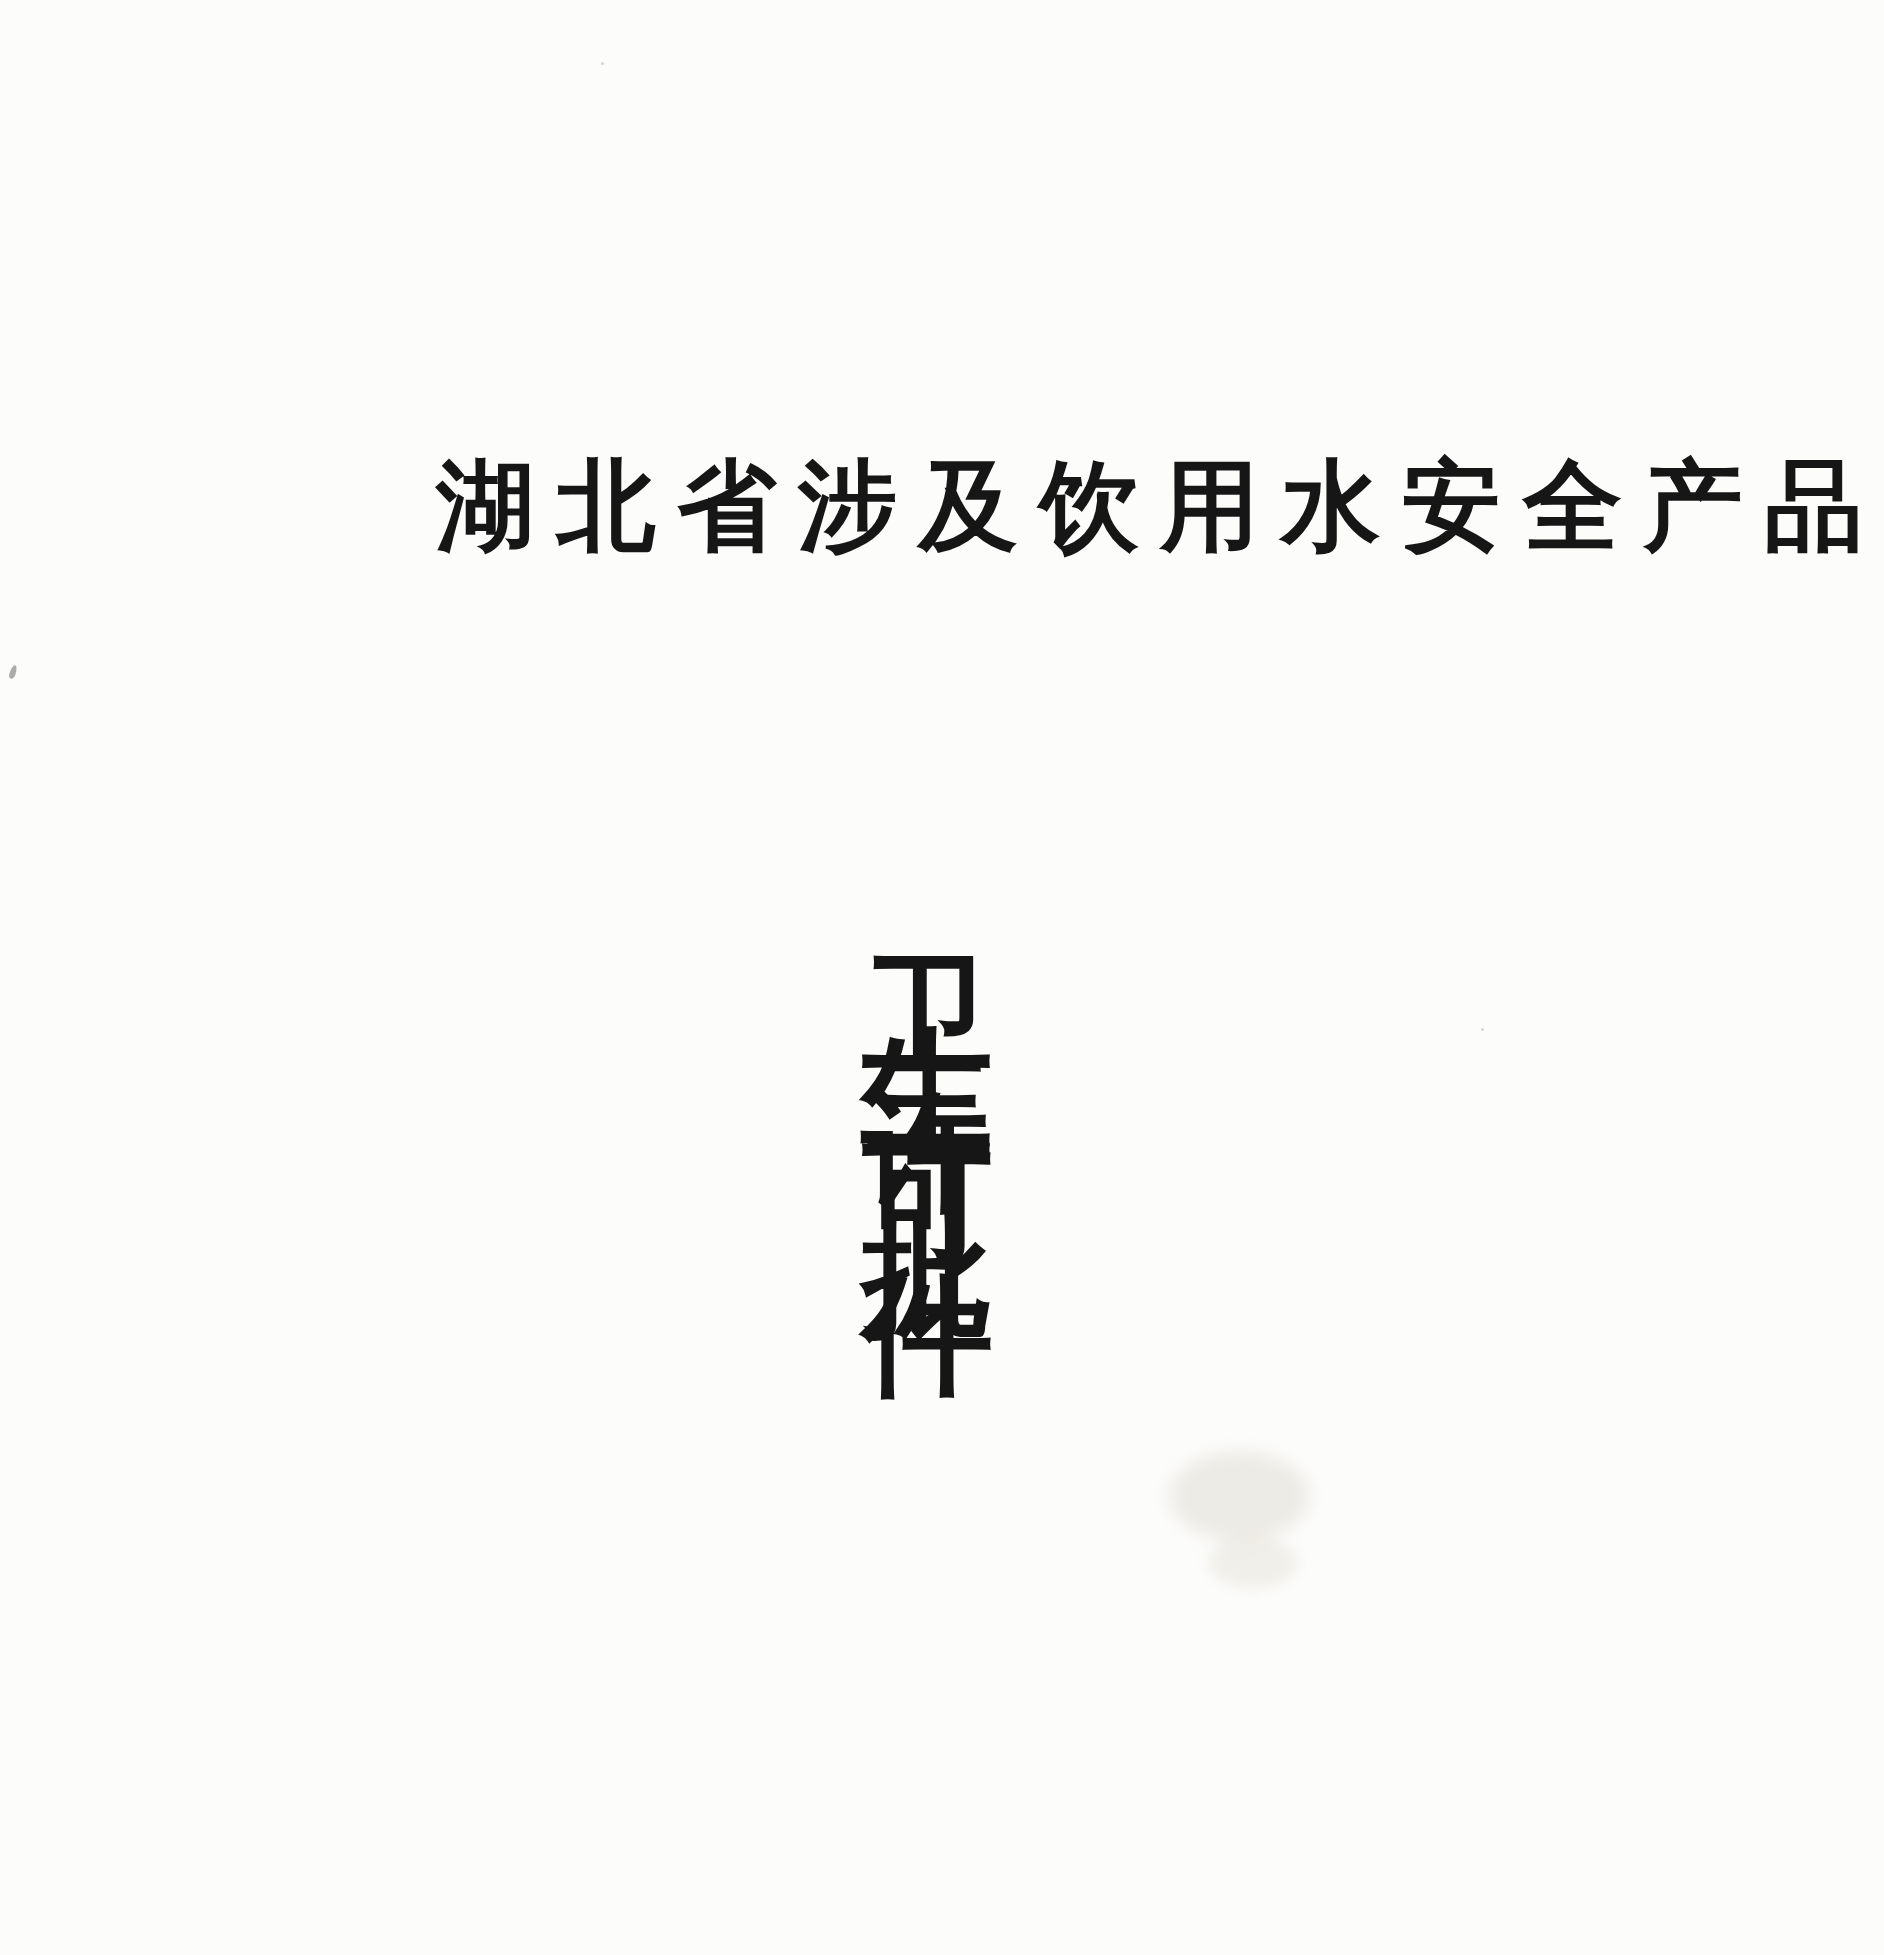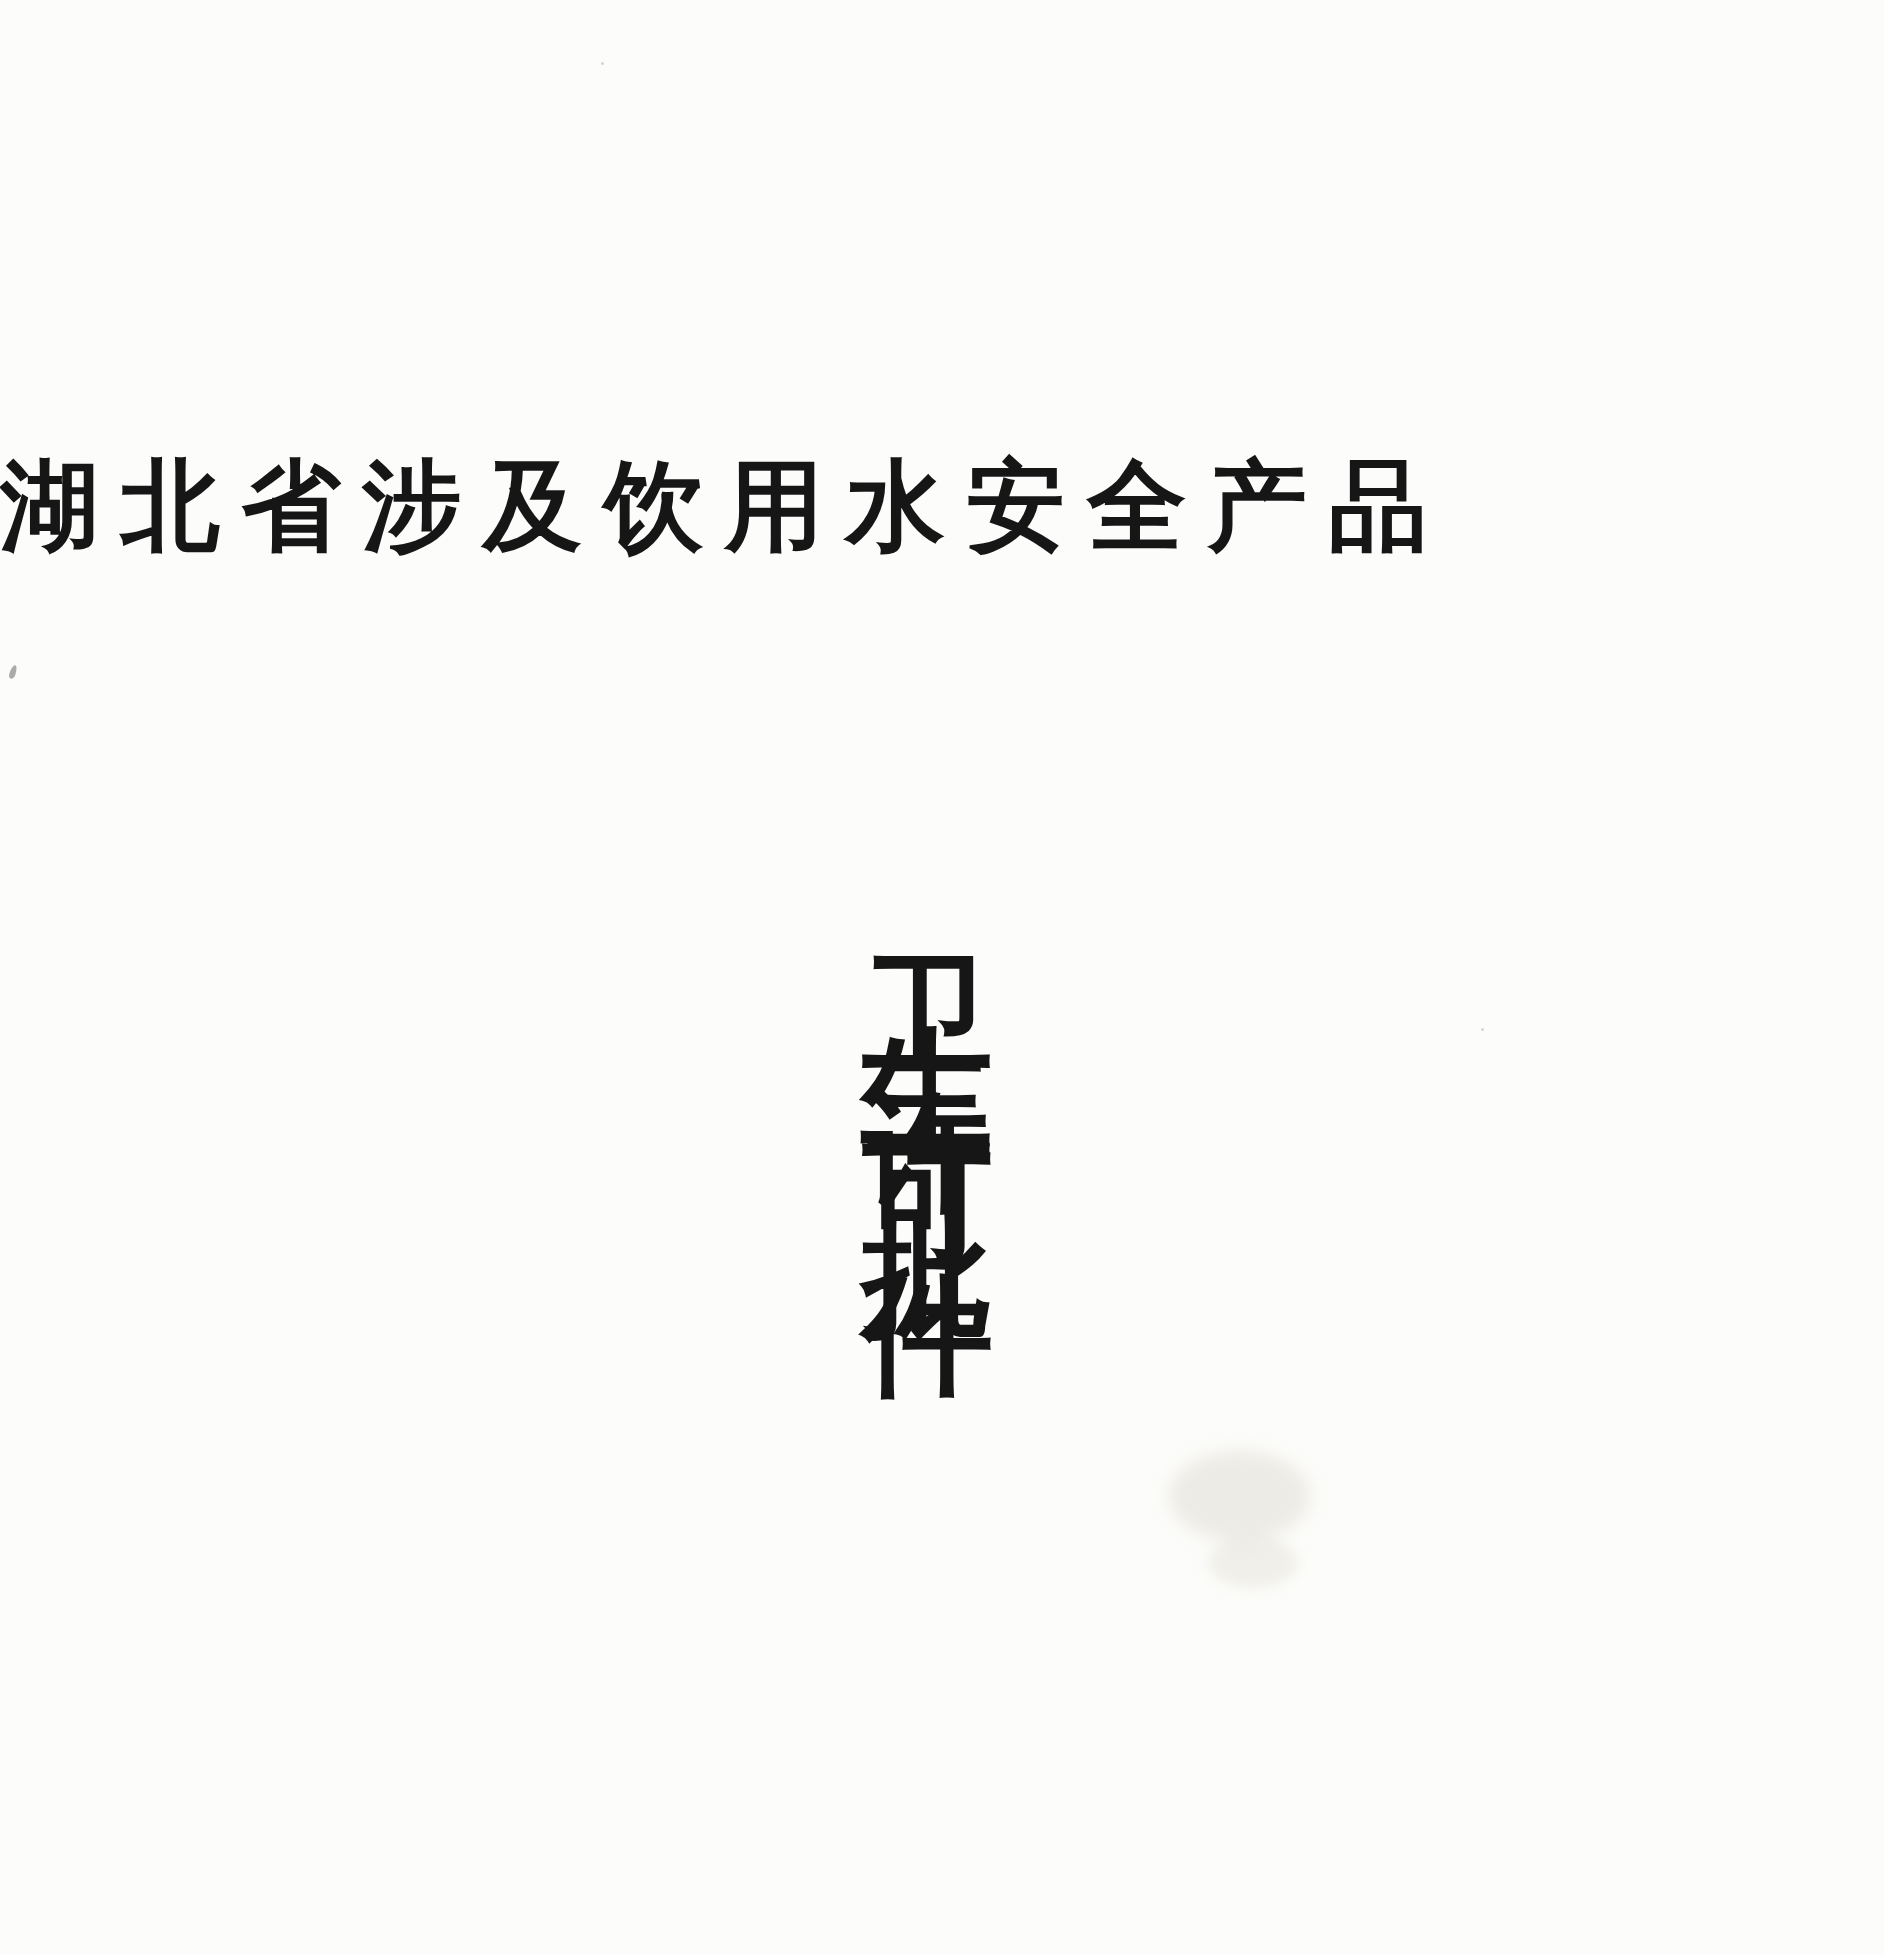--- a/index.html
+++ b/index.html
@@ -11,21 +11,21 @@
     overflow: hidden;
     font-family: "Liberation Serif", "DejaVu Serif", serif;
     color: #161616;
   }
   
   .series-title {
     position: absolute;
     top: 457px;
     left: 0;
     width: 100%;
-    text-align: left;
+    text-align: right;
     font-size: 99px;
     font-weight: 700;
     letter-spacing: 0.22em;
     line-height: 1;
     white-space: nowrap;
   }
   
   .main-title {
     position: absolute;
     top: 854px;

